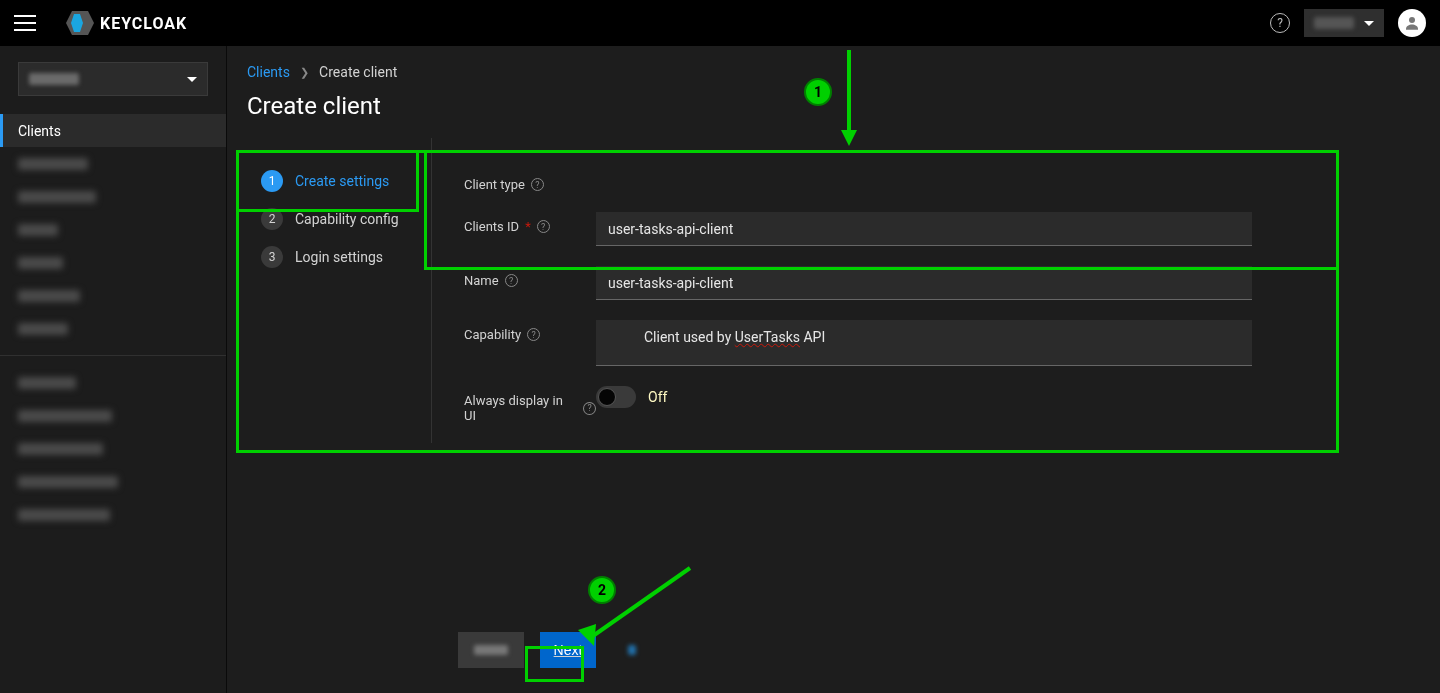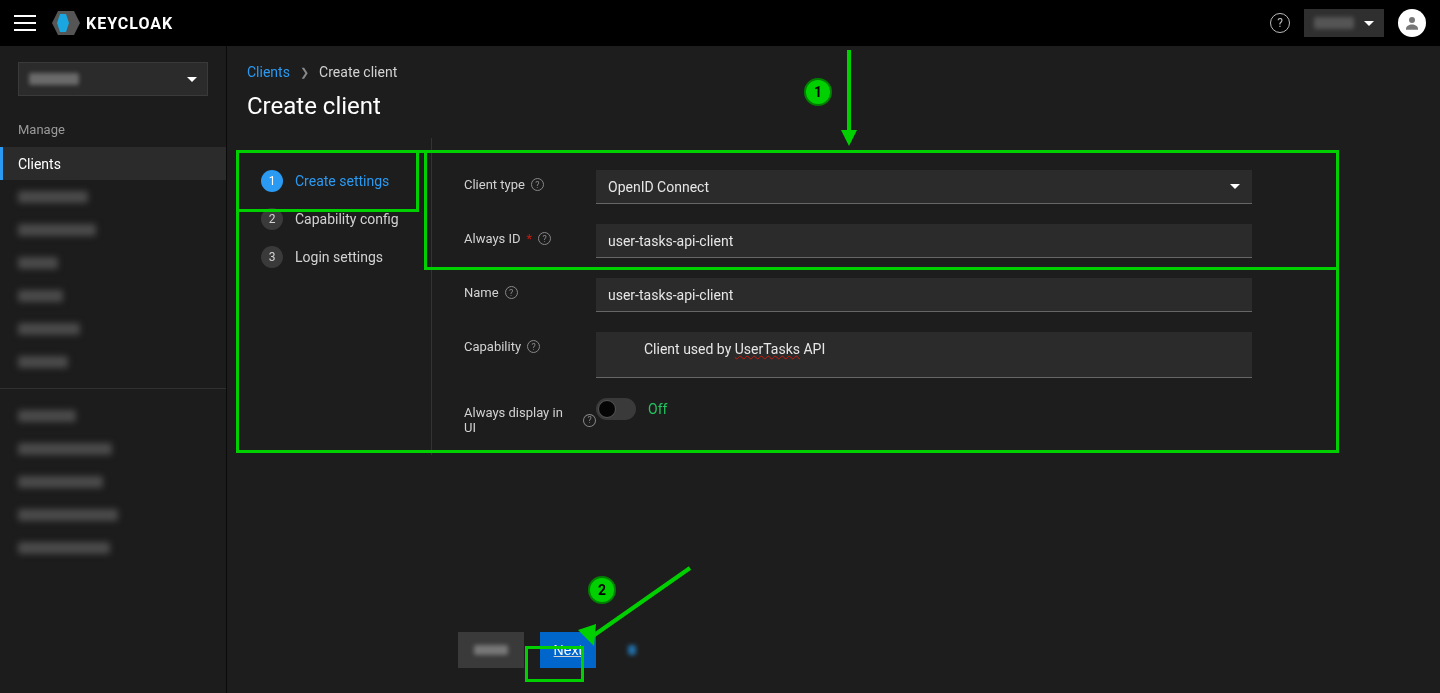--- a/index.html
+++ b/index.html
@@ -13,21 +13,21 @@
     position: relative;
   }
   .topbar {
     height: 46px;
     background: #000;
     display: flex;
     align-items: center;
     padding: 0 14px;
     justify-content: space-between;
   }
-  .topbar-left { display: flex; align-items: center; gap: 16px; }
+  .topbar-left { display: flex; align-items: center; gap: 30px; }
   .hamburger { width: 22px; height: 16px; display:flex; flex-direction:column; justify-content:space-between; cursor:pointer;}
   .hamburger span { display:block; height:2px; background:#fff;}
   .logo { display:flex; align-items:center; gap:6px; color:#fff; font-weight:700; letter-spacing:1px; font-size:16px;}
   .logo-shape { width:28px; height:24px; position:relative;}
   .logo-shape svg{display:block;}
   .topbar-right { display:flex; align-items:center; gap:14px;}
   .help-icon { width:20px; height:20px; border:1.5px solid #bbb; border-radius:50%; display:flex; align-items:center; justify-content:center; font-size:12px; color:#bbb; cursor:pointer;}
   .tenant-dropdown { background:#2f2f2f; height:28px; padding:0 10px; display:flex; align-items:center; gap:10px; cursor:pointer;}
   .tenant-dropdown .blur{height:12px; width:40px; background:#555; filter:blur(2px); border-radius:2px;}
   .caret-down { width:0; height:0; border-left:5px solid transparent; border-right:5px solid transparent; border-top:5px solid #fff;}
@@ -68,21 +68,21 @@
   .select, .text-input, .textarea{
     flex:1; background:#2b2b2b; border:none; border-bottom:1px solid #666; color:#e6e6e6;
     font-size:14px; padding:8px 12px; outline:none; font-family:inherit;
   }
   .select{ height:34px; display:flex; align-items:center; justify-content:space-between; cursor:pointer;}
   .text-input{ height:34px;}
   .textarea{ height:46px; resize:both; line-height:1.4; padding-top:8px;padding-left:48px;}
   .toggle-row{ display:flex; align-items:center; gap:12px;}
   .toggle{ width:40px; height:22px; background:#3a3a3a; border-radius:11px; position:relative; cursor:pointer;}
   .toggle .knob{ position:absolute; left:2px; top:2px; width:18px; height:18px; background:#050505; border-radius:50%; border:1px solid #555;}
-  .toggle-label{ font-size:14px; color:#22c55e;}
+  .toggle-label{ font-size:14px; color:#fef9c3;}
   .spell-underline{ text-decoration: underline; text-decoration-style: wavy; text-decoration-color: #c9190b; text-decoration-thickness:1px;}
 
   .footer-buttons{ position:absolute; left:458px; top:632px; display:flex; align-items:center; gap:16px;text-decoration:underline;}
   .btn{ height:36px; padding:0 16px; font-size:14px; border:none; cursor:pointer; display:flex; align-items:center; justify-content:center;}
   .btn-cancel{ background:#3a3a3a; color:#888;}
   .btn-cancel .blur{height:10px; width:34px; background:#777; filter:blur(2px); border-radius:2px; display:block;}
   .btn-next{ background:#0066cc; color:#fff; width:56px;}
   .btn-link{ background:transparent; color:#2b9af3; height:36px; width:40px; display:flex; align-items:center; justify-content:center;}
   .btn-link .blur{height:10px; width:28px; background:#216fa8; filter:blur(2px); border-radius:2px; display:block;}
 
@@ -125,21 +125,20 @@
     </div>
   </div>
 </div>
 
 <div class="main-layout">
   <div class="sidebar">
     <div class="realm-select">
       <span class="blur"></span>
       <span class="caret-down"></span>
     </div>
-    <div class="sidebar-section-label">Manage</div>
     <div class="sidebar-item active">Clients</div>
     <div class="sidebar-item">
         <span class="blur" style="width:70px"></span>
       </div>
     <div class="sidebar-item">
         <span class="blur" style="width:78px"></span>
       </div>
     <div class="sidebar-item">
         <span class="blur" style="width:40px"></span>
       </div>
@@ -193,28 +192,24 @@
           <span class="lab">Login settings</span>
         </div>
       </div>
 
       <div class="form-area">
         <div class="form-row">
           <label>
             <span>Client type</span>
             <span class="help-dot">?</span>
           </label>
-          <div class="select">
-            <span>OpenID Connect</span>
-            <span class="caret-down"></span>
-          </div>
-        </div>
-        <div class="form-row">
-          <label>
-            <span>Always ID</span>
+        </div>
+        <div class="form-row">
+          <label>
+            <span>Clients ID</span>
             <span class="req">*</span>
             <span class="help-dot">?</span>
           </label>
           <input class="text-input" type="text" value="user-tasks-api-client" style="">
         </div>
         <div class="form-row">
           <label>
             <span>Name</span>
             <span class="help-dot">?</span>
           </label>

